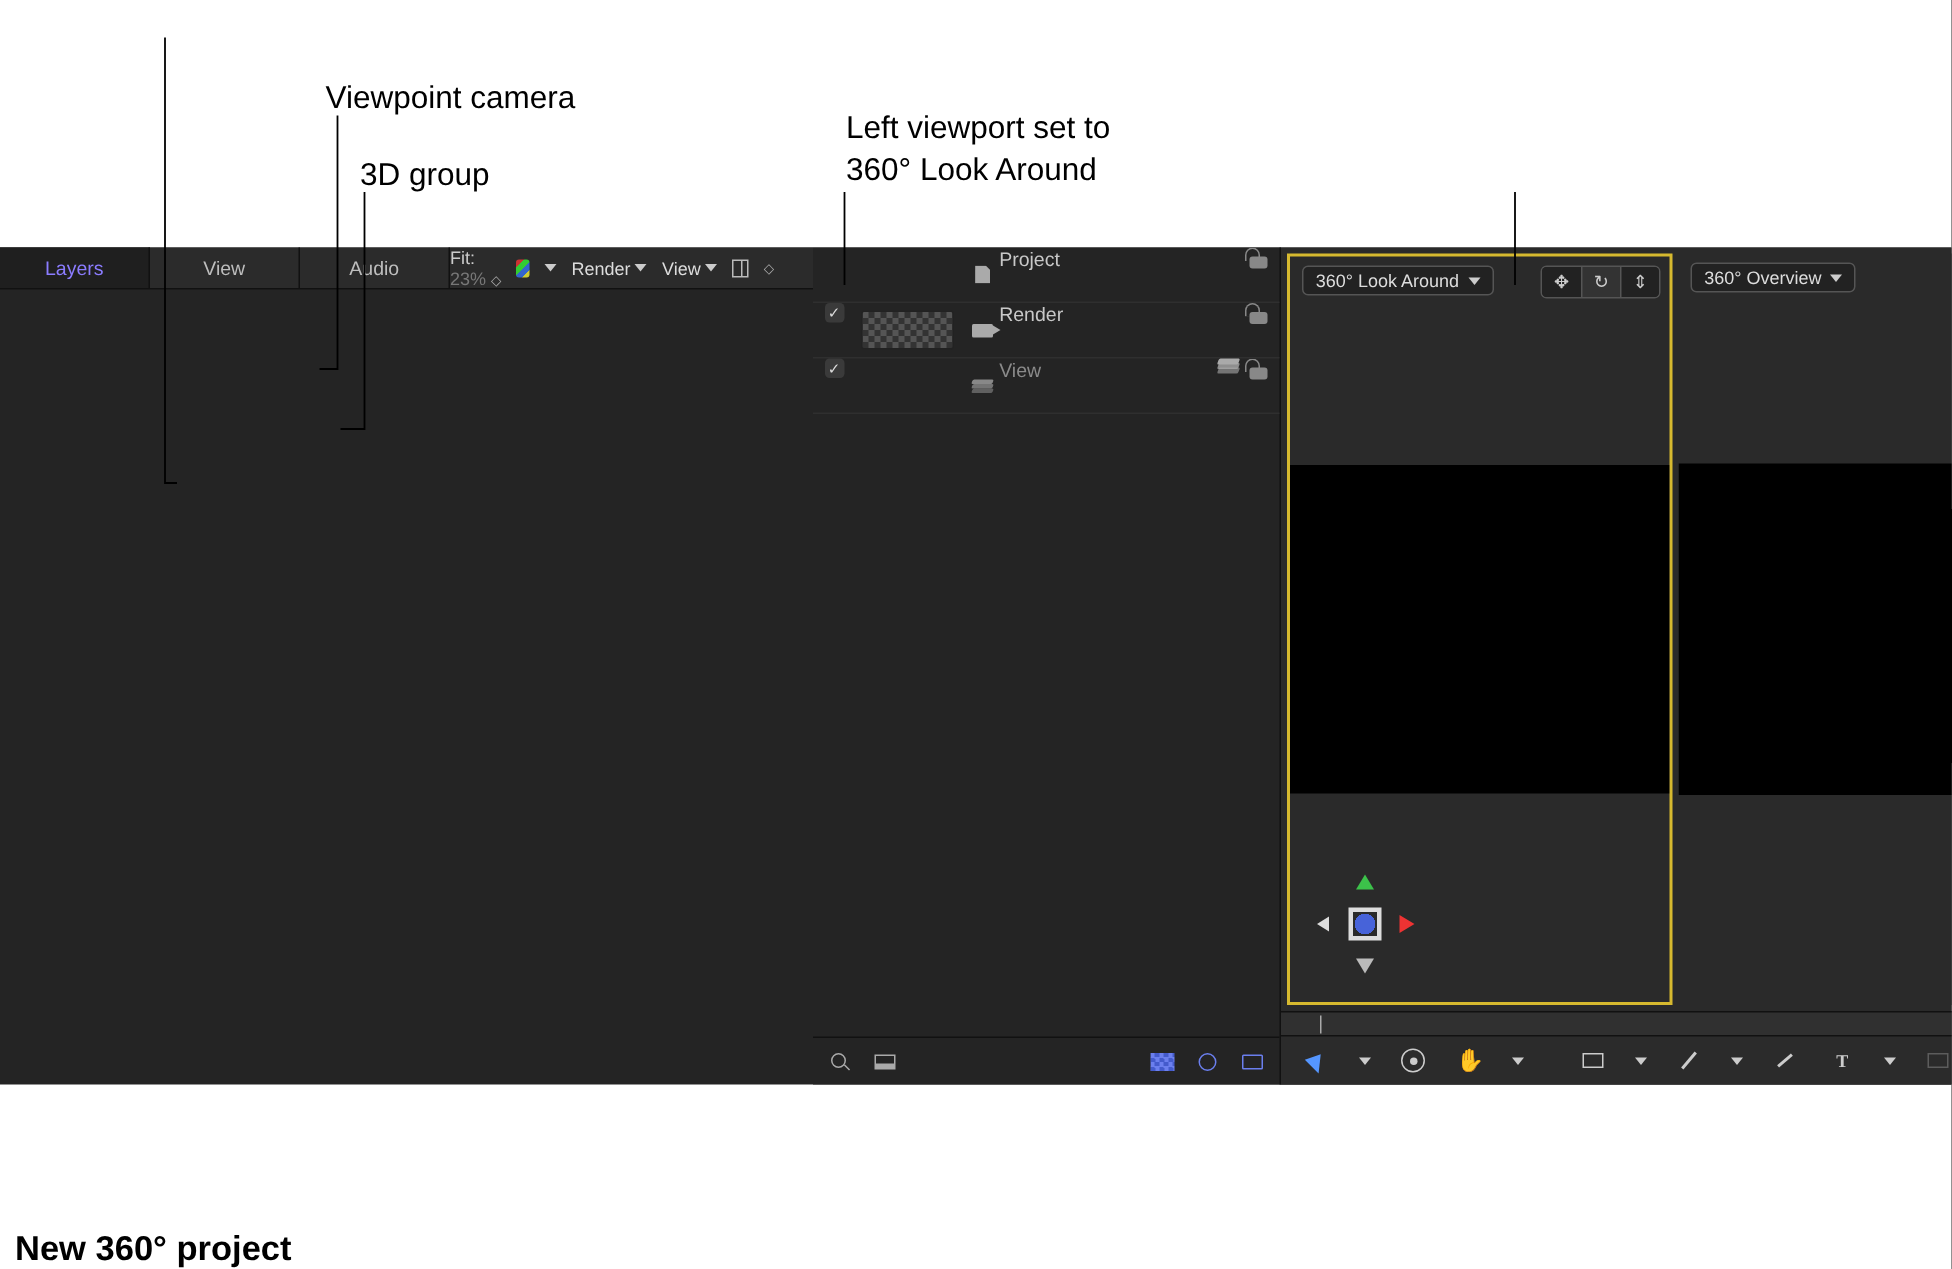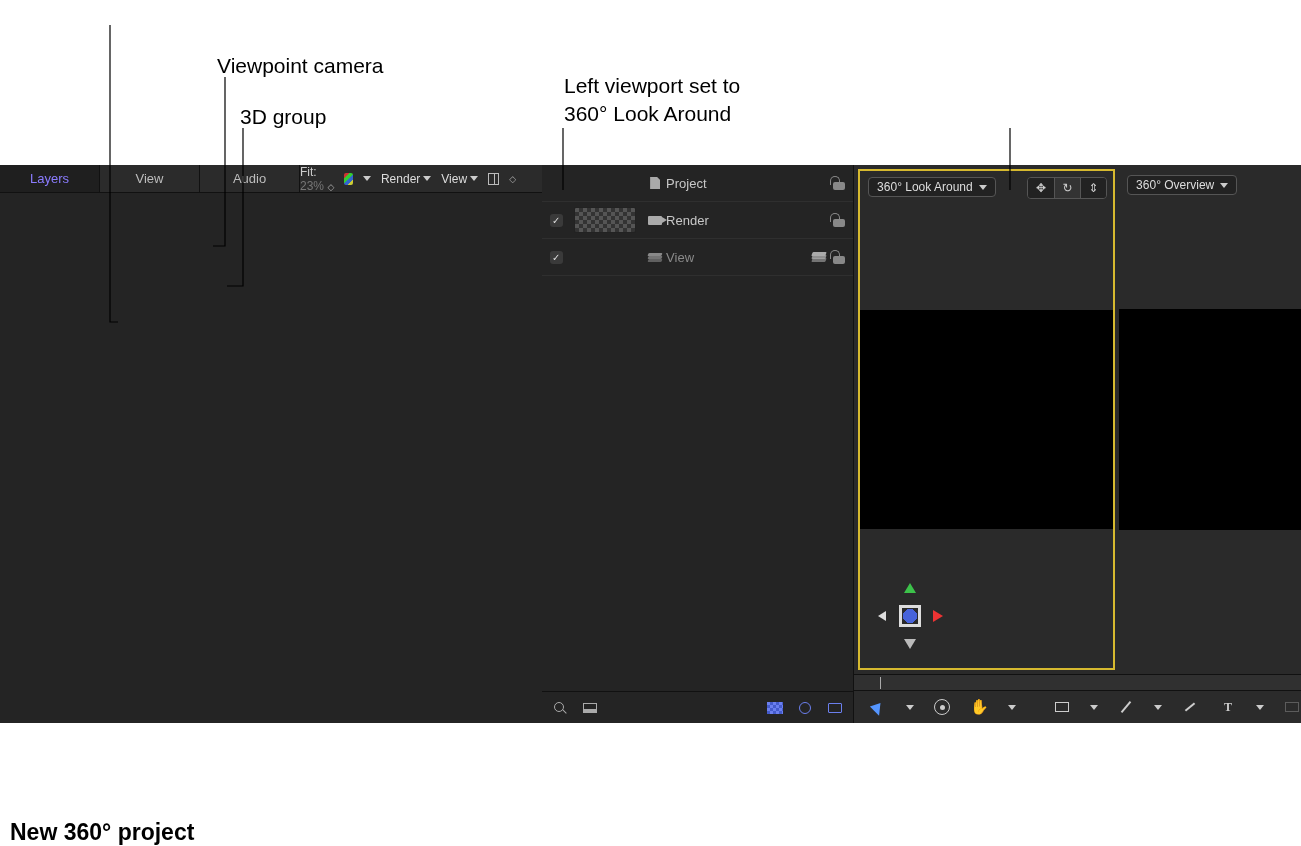--- a/index.html
+++ b/index.html
@@ -16,21 +16,21 @@
 .fitlbl{color:#ccc}
 .dim{color:#777}
 .menulbl{color:#ddd;display:flex;align-items:center;gap:3px;cursor:pointer}
 .layout-icon{width:16px;height:12px;border:1px solid #bbb;display:inline-block;position:relative;cursor:pointer}
 .layout-icon:before{content:"";position:absolute;left:50%;top:0;bottom:0;width:1px;background:#bbb}
 .updown{font-size:9px;color:#aaa;letter-spacing:-2px}
 .color-swatch{width:14px;height:12px;background:linear-gradient(135deg,#c33 0 25%,#3c3 25% 50%,#36c 50% 75%,#cc3 75% 100%);border-radius:2px;cursor:pointer}
 .workarea{flex:1;display:flex;min-height:0}
 .side{width:312px;background:#242424;border-right:1px solid #111;display:flex;flex-direction:column}
 .layers-list{flex:1}
-.row{display:flex;align-items:center;height:37px;border-bottom:1px solid #2f2f2f;padding-right:8px}
+.row{display:flex;height:37px;border-bottom:1px solid #2f2f2f;padding-right:8px}
 .chkcol{width:28px;display:flex;justify-content:center}
 .chk{width:13px;height:13px;border-radius:3px;background:#3a3a3a;display:flex;align-items:center;justify-content:center;cursor:pointer}
 .chk:after{content:"✓";font-size:10px;color:#ddd}
 .thumbcol{width:74px;padding-left:4px;display:flex;align-items:center}
 .thumb{width:62px;height:26px;border-radius:2px;background:repeating-conic-gradient(#333 0 25%,#555 0 50%) 0 0/8px 8px;border:1px solid #222}
 .iconcol{width:22px;display:flex;justify-content:center;align-items:center}
 .lname{flex:1;color:#c8c8c8;font-size:13px;overflow:hidden;text-overflow:ellipsis;white-space:nowrap}
 .lname.muted{color:#8a8a8a}
 .stack-icon{width:14px;height:10px;position:relative}
 .stack-icon span{position:absolute;width:14px;height:4px;background:#aaa;transform:skewX(-20deg);border-radius:1px}

